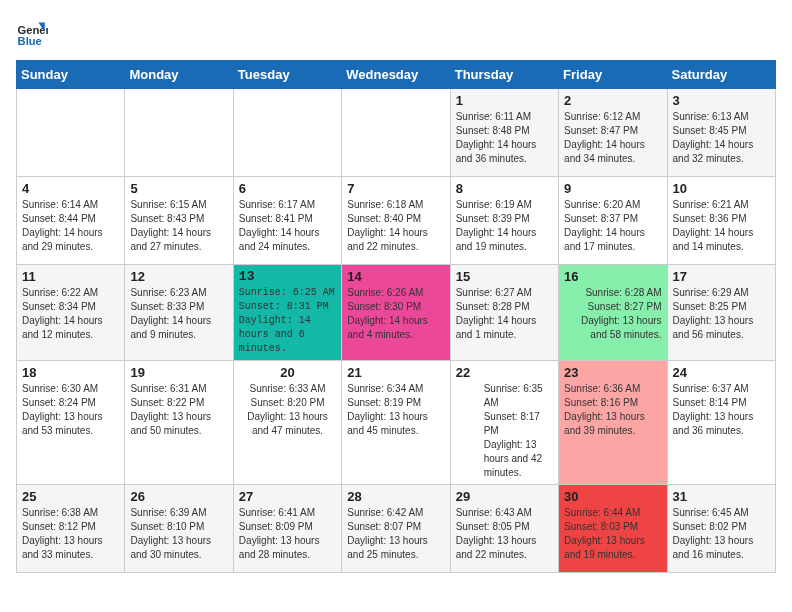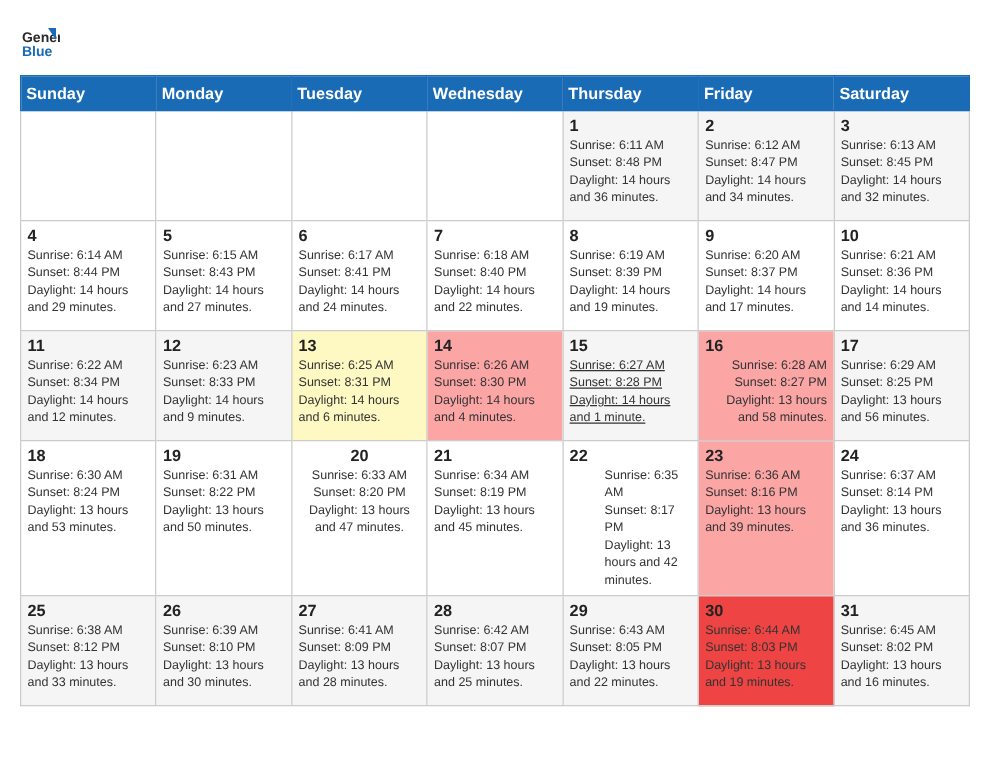--- a/index.html
+++ b/index.html
@@ -191,39 +191,39 @@
           <div class="cell-info" style="white-space: pre-line;">Sunrise: 6:22 AM
 Sunset: 8:34 PM
 Daylight: 14 hours and 12 minutes.</div>
         </td>
         <td style="background: rgb(245, 245, 245);">
           <span class="day-num">12</span>
           <div class="cell-info" style="white-space: pre-line;">Sunrise: 6:23 AM
 Sunset: 8:33 PM
 Daylight: 14 hours and 9 minutes.</div>
         </td>
-        <td style="background: #fef9c3;">
+        <td style="background: #14b8a6; font-family: Liberation Mono, monospace;">
           <span class="day-num">13</span>
           <div class="cell-info" style="white-space: pre-line;">Sunrise: 6:25 AM
 Sunset: 8:31 PM
 Daylight: 14 hours and 6 minutes.</div>
         </td>
-        <td style="background: #fca5a5;">
+        <td style="background: #ec4899;">
           <span class="day-num">14</span>
           <div class="cell-info" style="white-space: pre-line;">Sunrise: 6:26 AM
 Sunset: 8:30 PM
 Daylight: 14 hours and 4 minutes.</div>
         </td>
         <td style="background: rgb(245, 245, 245);">
           <span class="day-num">15</span>
-          <div class="cell-info" style="white-space: pre-line; text-decoration: underline;">Sunrise: 6:27 AM
+          <div class="cell-info" style="white-space: pre-line;">Sunrise: 6:27 AM
 Sunset: 8:28 PM
 Daylight: 14 hours and 1 minute.</div>
         </td>
-        <td style="background: #fca5a5;">
+        <td style="background: #86efac;">
           <span class="day-num">16</span>
           <div class="cell-info" style="white-space: pre-line; text-align: right;">Sunrise: 6:28 AM
 Sunset: 8:27 PM
 Daylight: 13 hours and 58 minutes.</div>
         </td>
         <td style="background: rgb(245, 245, 245);">
           <span class="day-num">17</span>
           <div class="cell-info" style="white-space: pre-line;">Sunrise: 6:29 AM
 Sunset: 8:25 PM
 Daylight: 13 hours and 56 minutes.</div>

